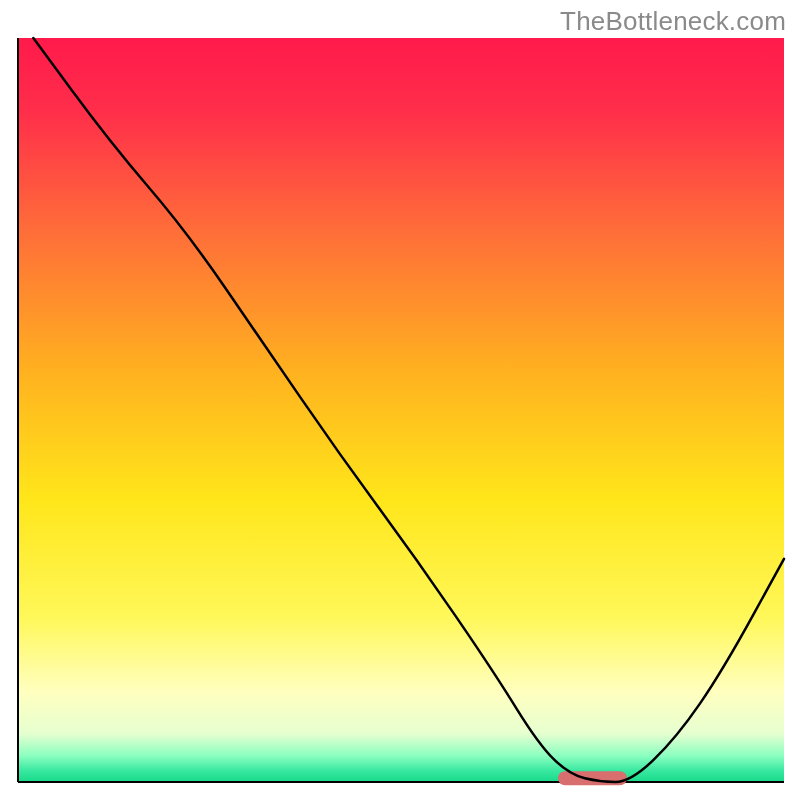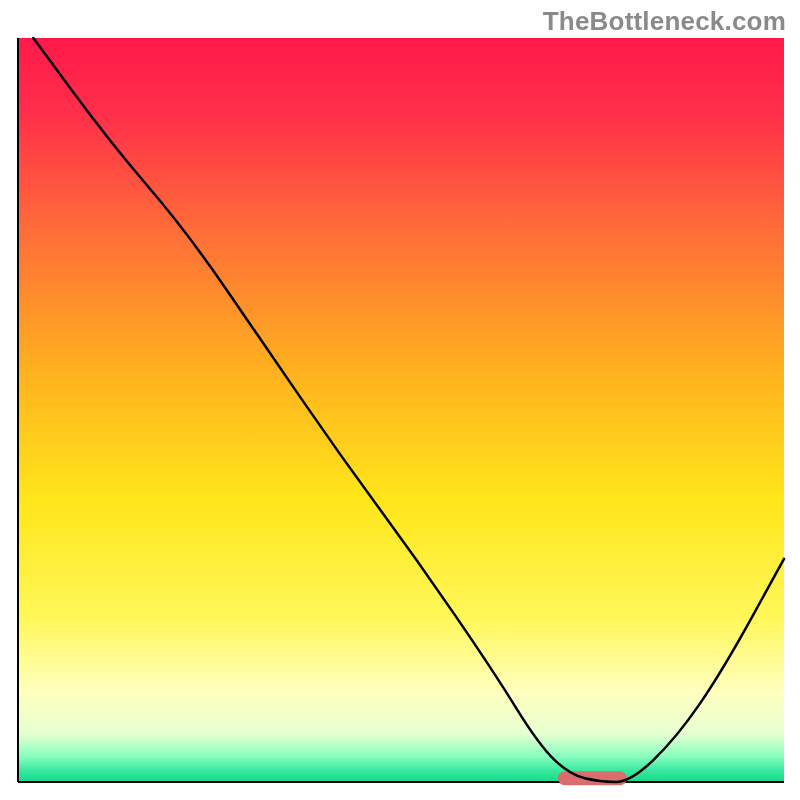--- a/index.html
+++ b/index.html
@@ -14,21 +14,21 @@
   .stage {
     position: relative;
     width: 800px;
     height: 800px;
   }
   .watermark {
     position: absolute;
     top: 6px;
     right: 14px;
     font-size: 26px;
-    font-weight: 700;
+    font-weight: 400;
     color: #8a8a8a;
     letter-spacing: 0.2px;
   }
   svg.plot {
     position: absolute;
     top: 0;
     left: 0;
     width: 800px;
     height: 800px;
   }

